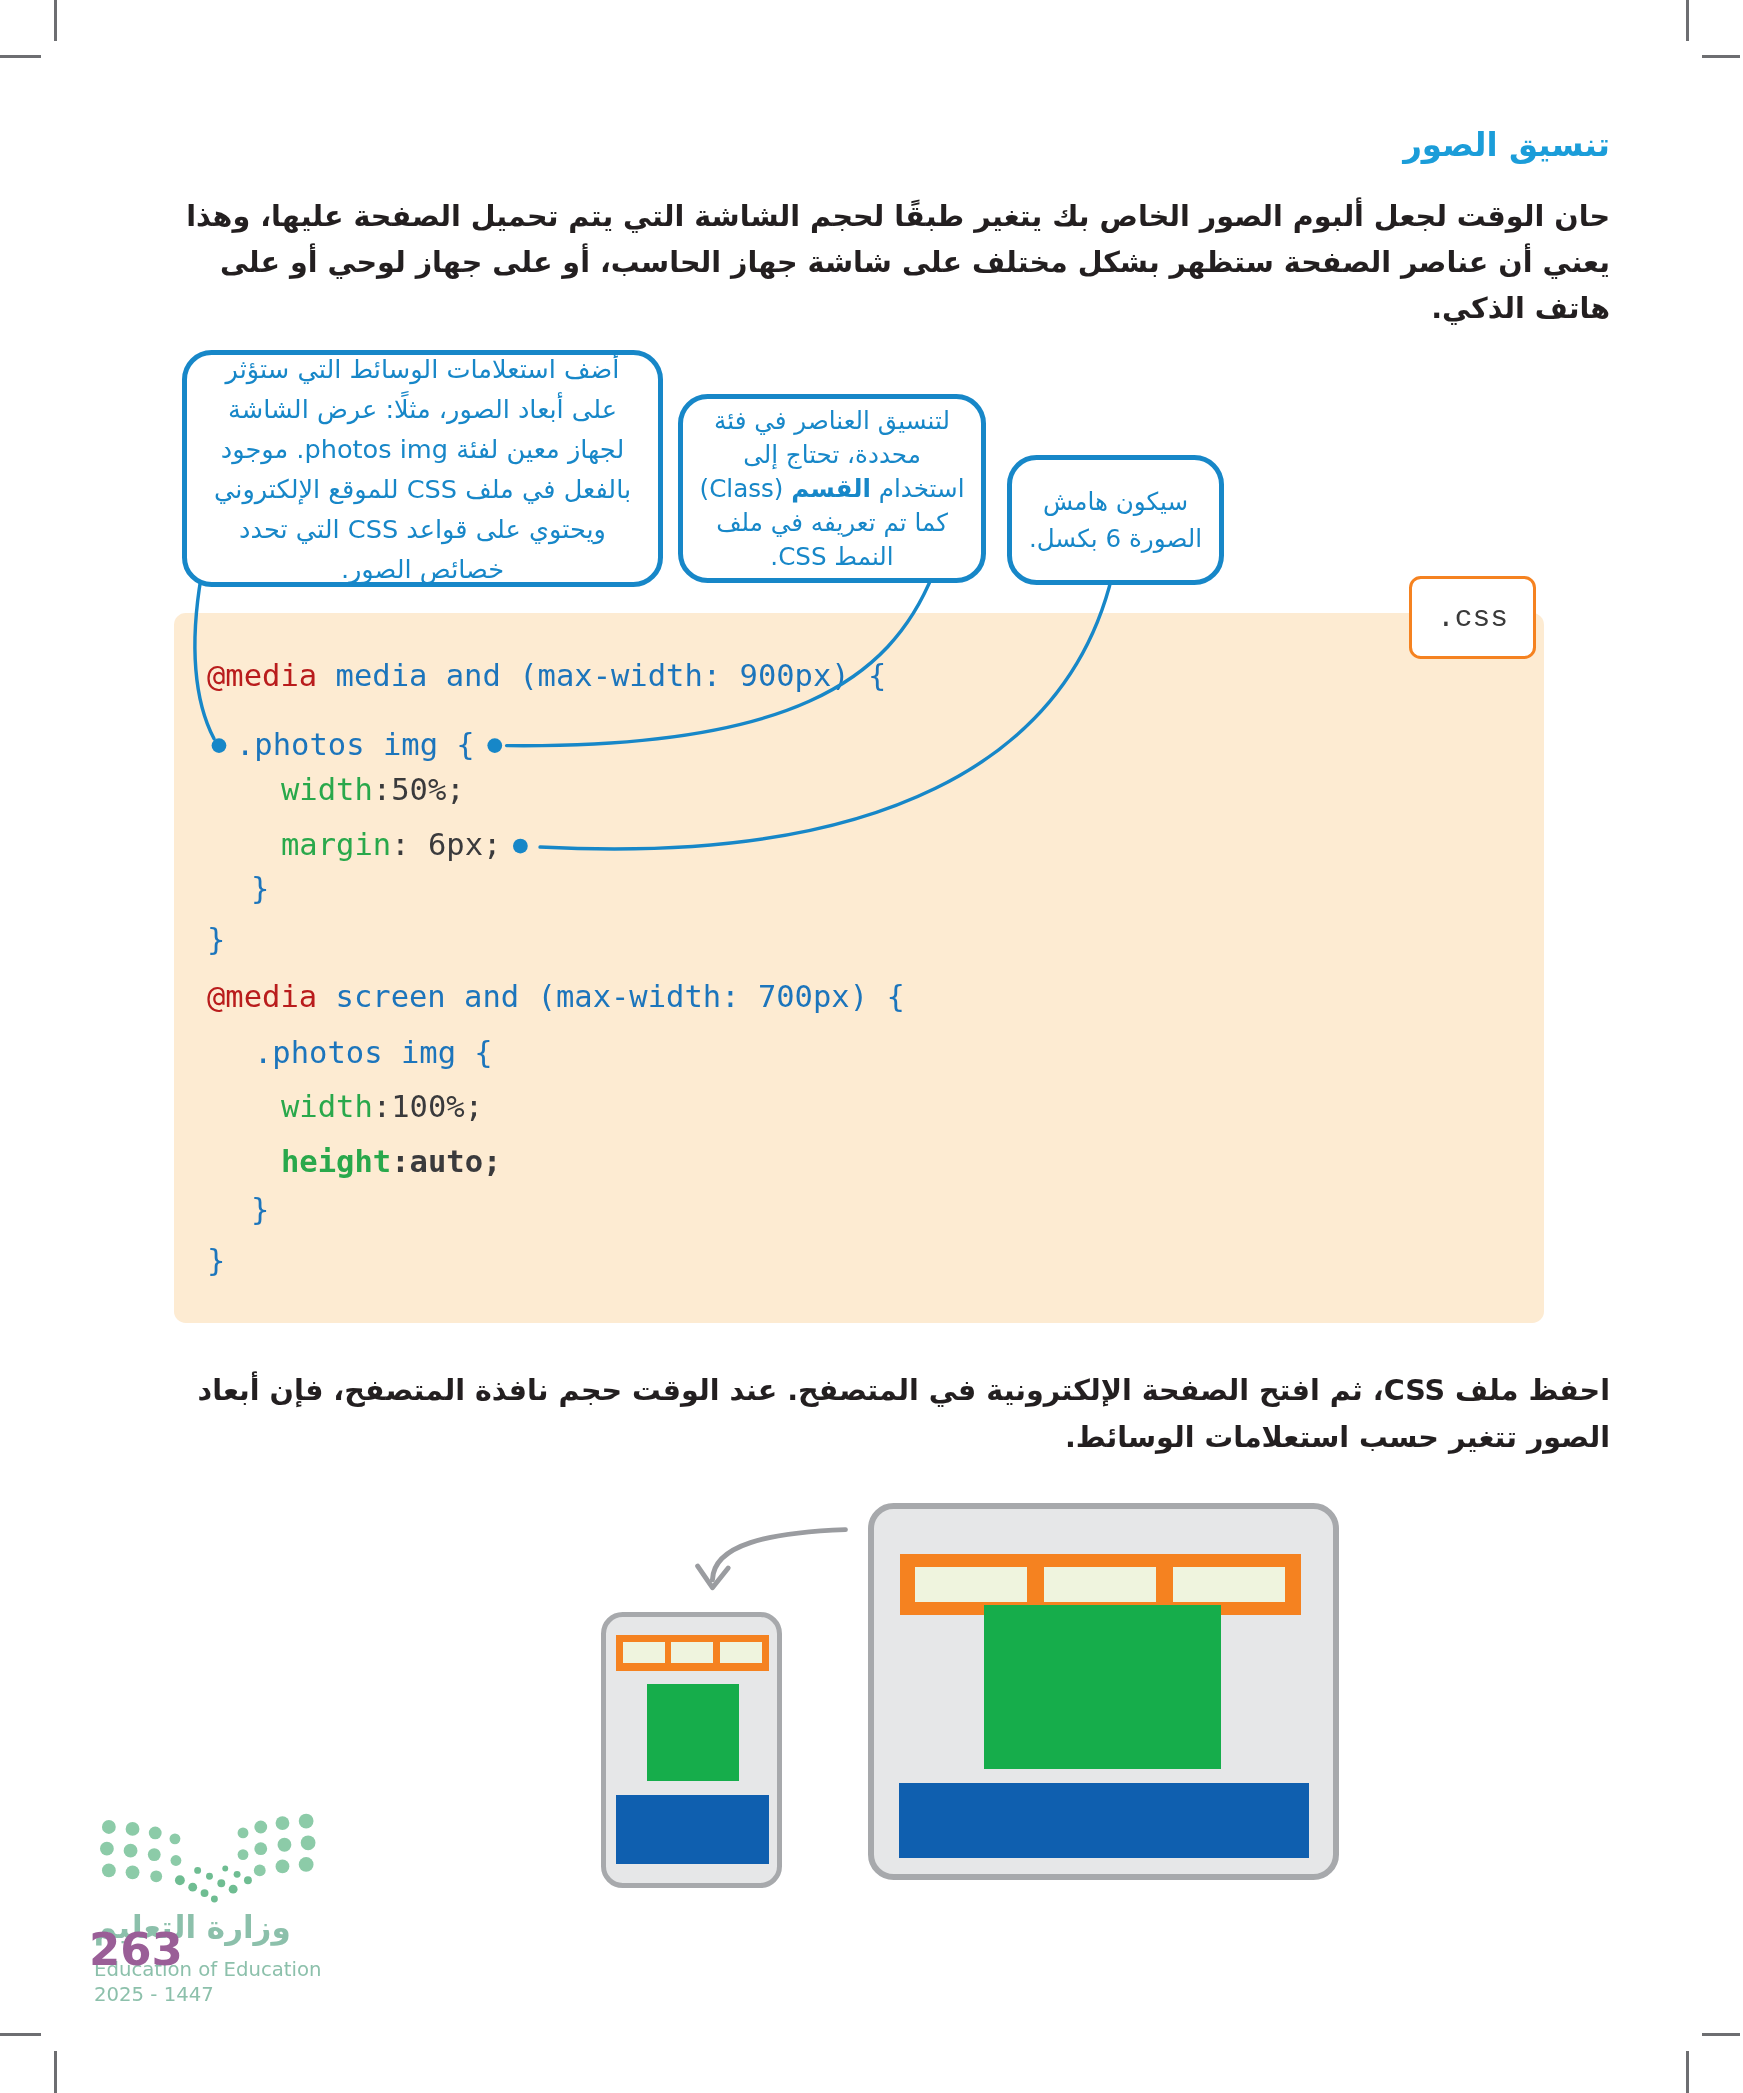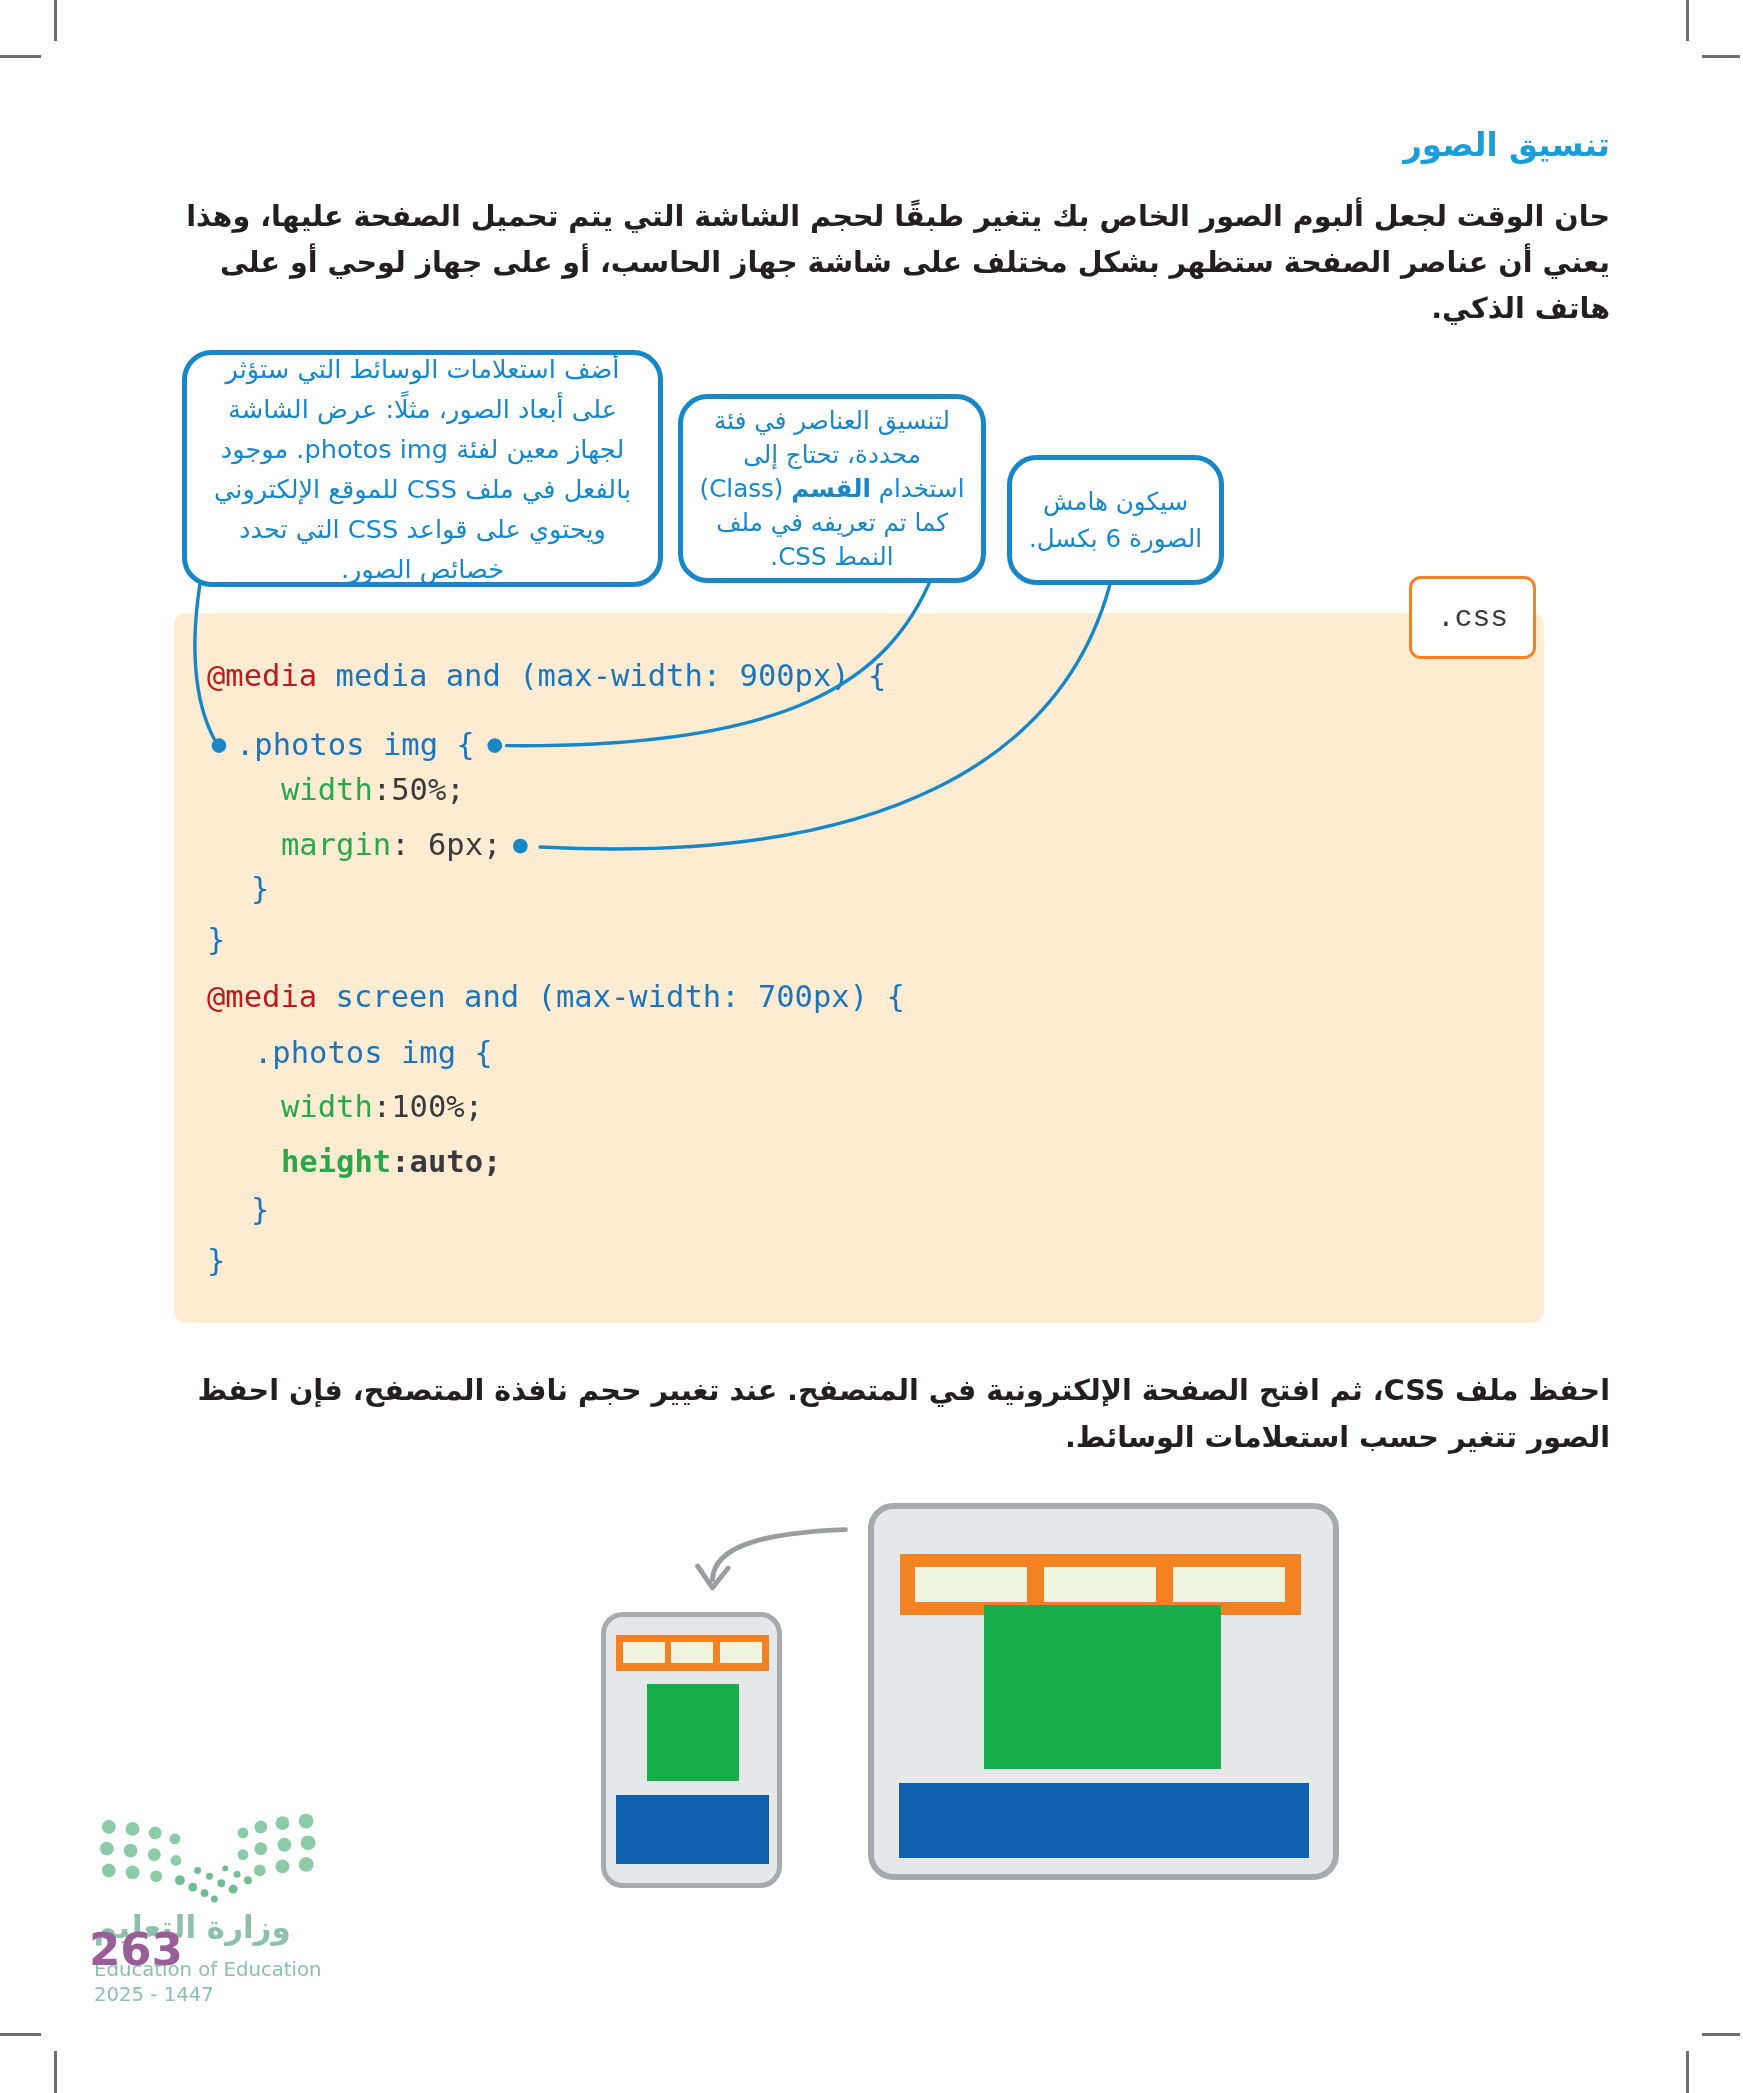--- a/index.html
+++ b/index.html
@@ -89,21 +89,21 @@
     <path d="M204,585 C192,655 197,712 217,750" fill="none" stroke="#1787c8" stroke-width="3.5" stroke-linecap="round"></path>
     <path d="M947,583 C903,692 800,760 514,757" fill="none" stroke="#1787c8" stroke-width="3.5" stroke-linecap="round"></path>
     <path d="M1129,584 C1083,775 890,878 548,860" fill="none" stroke="#1787c8" stroke-width="3.5" stroke-linecap="round"></path>
     <circle cx="222" cy="757" r="7.5" fill="#1787c8"></circle>
     <circle cx="502" cy="757" r="7.5" fill="#1787c8"></circle>
     <circle cx="528" cy="859" r="7.5" fill="#1787c8"></circle>
     <path d="M858,1553 C780,1556 724,1568 723,1604" fill="none" stroke="#9a9ca0" stroke-width="5" stroke-linecap="round"></path>
     <path d="M708,1590 L723,1612 L739,1592" fill="none" stroke="#9a9ca0" stroke-width="5" stroke-linecap="round" stroke-linejoin="round"></path>
   </svg>
 
-  <div class="outro arabic">احفظ ملف CSS، ثم افتح الصفحة الإلكترونية في المتصفح. عند تغيير حجم نافذة المتصفح، فإن احفظ الصور تتغير حسب استعلامات الوسائط.</div>
+  <div class="outro arabic">احفظ ملف CSS، ثم افتح الصفحة الإلكترونية في المتصفح. عند الوقت حجم نافذة المتصفح، فإن أبعاد الصور تتغير حسب استعلامات الوسائط.</div>
 
   <div class="device tablet">
     <div class="navbar" style="left:25.6px;top:45px;width:401px;height:61px;padding:0 15.8px;gap:17.7px;box-sizing:border-box;">
       <div class="navbtn" style="flex:1;height:35px;"></div>
       <div class="navbtn" style="flex:1;height:35px;"></div>
       <div class="navbtn" style="flex:1;height:35px;"></div>
     </div>
     <div class="block green-block" style="left:110px;top:96px;width:237px;height:164px;"></div>
     <div class="block blue-block" style="left:24.6px;top:274px;width:410px;height:75px;"></div>
   </div>

